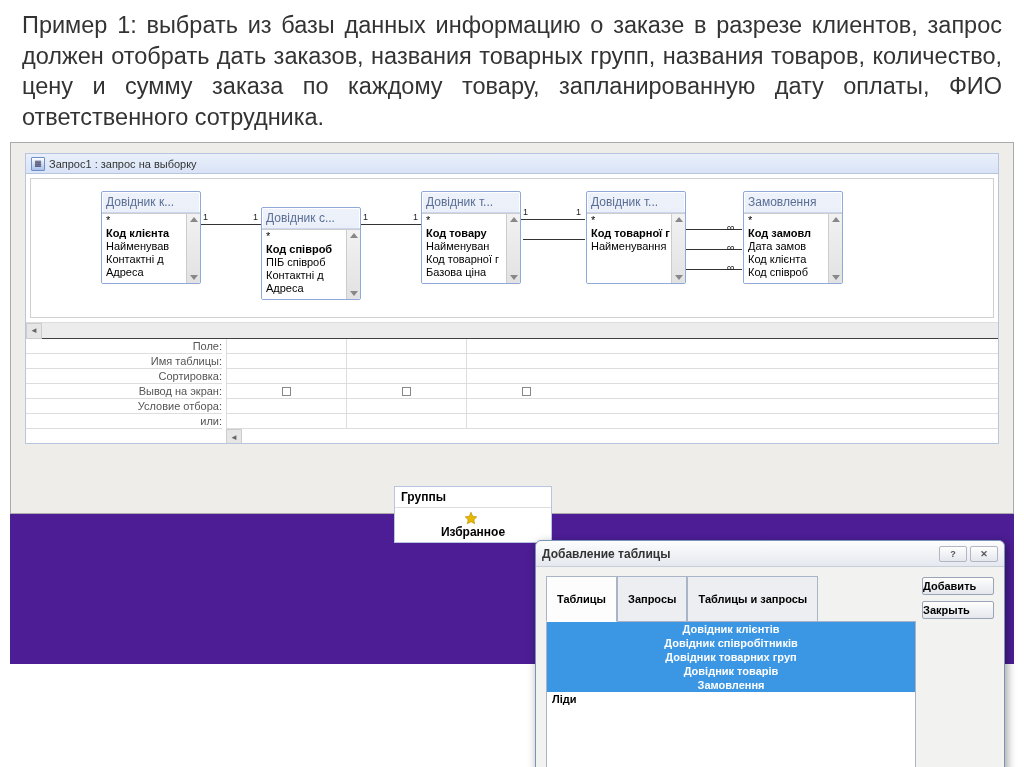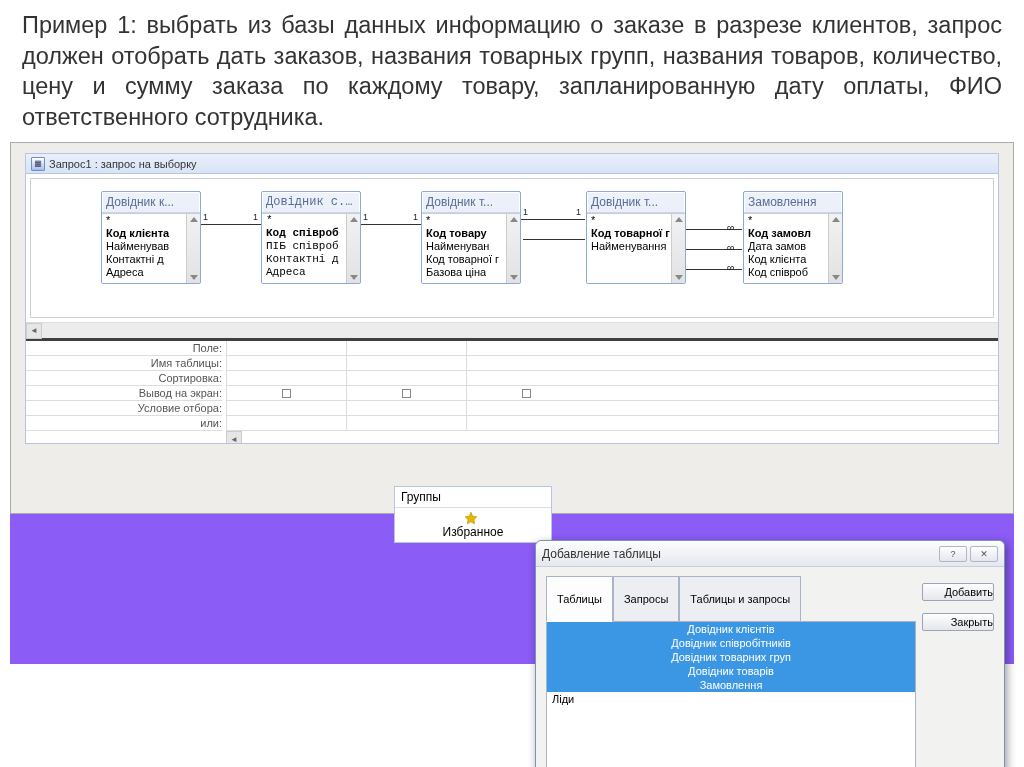--- a/index.html
+++ b/index.html
@@ -104,21 +104,21 @@
   .rel-label {position:absolute;font-size:9px;color:#222;}
   .rel-inf {font-size:11px;}
 
   .hscroll {
     height:16px;background:#ececec;display:flex;align-items:center;
     border-top:1px solid #ddd;
   }
   .hscroll .arrow{width:16px;height:16px;background:#e6e6e6;border:1px solid #ccc;display:flex;align-items:center;justify-content:center;font-size:8px;color:#666;}
 
   .grid-area {
-    border-top:3px solid #404040;
+    border-top:1px solid #404040;
     display:flex;
     font-size:11px;
     height: 105px;
   }
   .grid-labels {
     width:200px;text-align:right;padding-right:4px;color:#555;
   }
   .grid-labels div {height:15px;line-height:15px;border-bottom:1px solid #ddd;}
   .grid-cells {
     flex:1;position:relative;overflow:hidden;
@@ -167,24 +167,24 @@
   .dlg-tab.active{border-bottom:1px solid #fff;z-index:2;}
   .dlg-tab:not(.active){background:#eceef2;}
   .dlg-list{
     margin:0 88px 10px 10px;
     border:1px solid #aab4c7;background:#fff;
     height:168px;overflow:hidden;font-size:11px;
   }
   .dlg-list .item{padding:1px 5px;}
   .dlg-list .item.sel{background:#3b97e4;color:#fff;text-align:center;}
   .dlg-buttons{position:absolute;right:10px;top:36px;display:flex;flex-direction:column;}
-  .dlg-btn{width:72px;margin-bottom:6px;font-size:11px;padding:2px 0;background:linear-gradient(#fefefe,#e5e7ec);border:1px solid #9aa4b6;border-radius:2px;text-align:right;margin-top:6px;}
+  .dlg-btn{width:72px;margin-bottom:6px;font-size:11px;padding:2px 0;background:linear-gradient(#fefefe,#e5e7ec);border:1px solid #9aa4b6;border-radius:2px;text-align:left;}
 
   
-  .lower-bg{background:#8b5cf6;height:150px;margin:0 10px;position:relative;}
+  .lower-bg{background:#4c1d95;height:150px;margin:0 10px;position:relative;font-weight:bold;}
 </style>
 </head>
 <body>
 
 <div class="description">Пример 1: выбрать из базы данных информацию о заказе в разрезе клиентов, запрос должен отобрать дать заказов, названия товарных групп, названия товаров, количество, цену и сумму заказа по каждому товару, запланированную дату оплаты, ФИО ответственного сотрудника.</div>
 
 <div class="app-frame">
 
   <div class="query-window">
     <div class="query-titlebar">
@@ -217,21 +217,21 @@
           <div class="table-title">Довідник к...</div>
           <div class="table-fields">
             <div class="tf-item">*</div>
             <div class="tf-item tf-bold">Код клієнта</div>
             <div class="tf-item">Найменував</div>
             <div class="tf-item">Контактні д</div>
             <div class="tf-item">Адреса</div>
             <div class="tf-scroll"></div>
           </div>
         </div>
-        <div class="table-box" style="left: 230px; top: 12px; font-family: Liberation Mono, monospace;">
+        <div class="table-box" style="left: 230px; top: 28px;">
           <div class="table-title">Довідник с...</div>
           <div class="table-fields">
             <div class="tf-item">*</div>
             <div class="tf-item tf-bold">Код співроб</div>
             <div class="tf-item">ПІБ співроб</div>
             <div class="tf-item">Контактні д</div>
             <div class="tf-item">Адреса</div>
             <div class="tf-scroll"></div>
           </div>
         </div>

